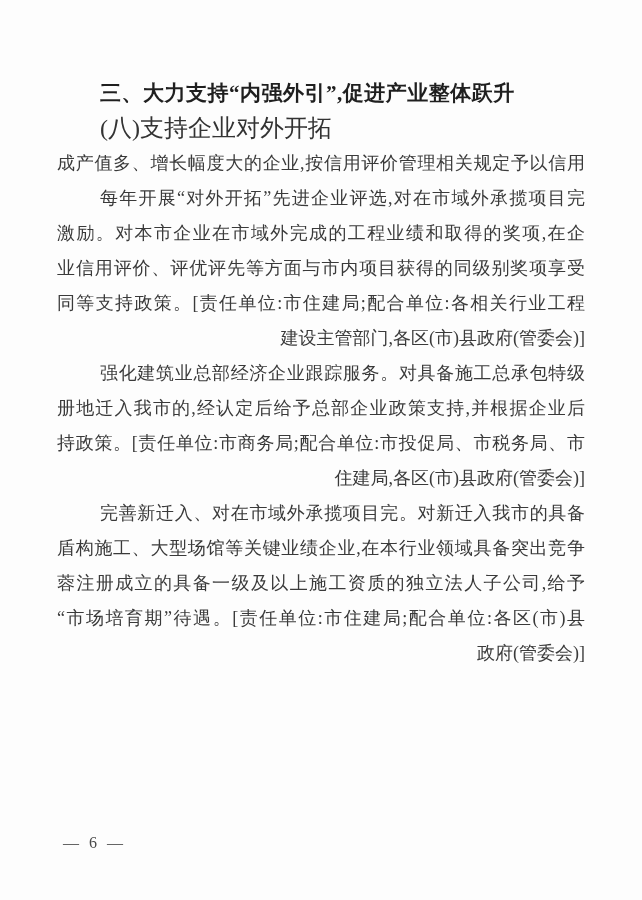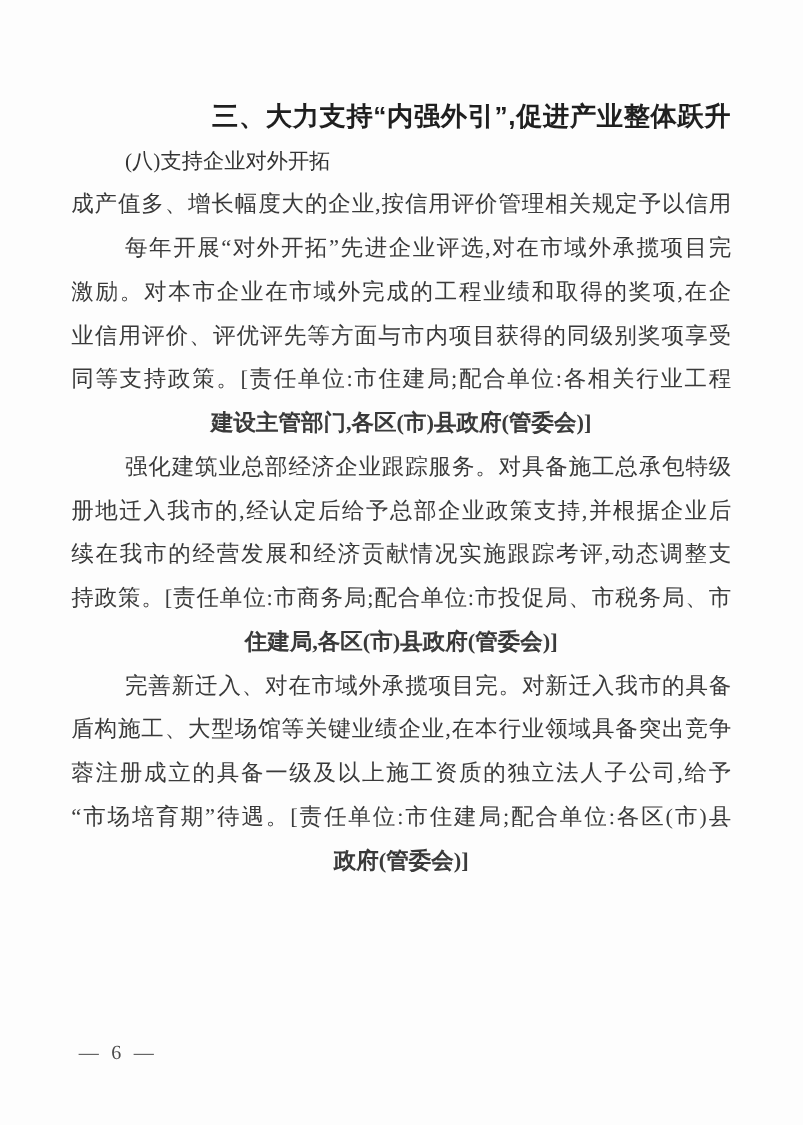--- a/index.html
+++ b/index.html
@@ -32,35 +32,33 @@
     text-align:justify;
     text-align-last:justify;
     text-justify:inter-character;
   }
   .line.mid{
     text-align:justify;
     text-align-last:justify;
     text-justify:inter-character;
   }
   .line.last{
-    text-align:center;
-    font-weight:bold;
+    text-align:right;
   }
   .line.heading{
     padding-left:43px;
-    font-family:Liberation Sans, sans-serif;
+    font-family:Liberation Serif, serif;
     font-weight:bold;
     font-size:21px;
     color:#1f1f1f;
     letter-spacing:0.5px;
-    text-align:right;
   }
   .line.sub{
     padding-left:43px;
-    font-size:17px;
+    font-size:24px;
     color:#333333;
   }
   .page-number{
     position:absolute;
     left:63px; top:834px;
     font-size:16px;
     letter-spacing:3px;
     color:#4a4a4a;
   }
 </style>
@@ -77,21 +75,20 @@
     <div class="line mid">成产值多、增长幅度大的企业,按信用评价管理相关规定予以信用</div>
     <div class="line first">每年开展“对外开拓”先进企业评选,对在市域外承揽项目完</div>
     <div class="line mid">激励。对本市企业在市域外完成的工程业绩和取得的奖项,在企</div>
     <div class="line mid">业信用评价、评优评先等方面与市内项目获得的同级别奖项享受</div>
     <div class="line mid">同等支持政策。[责任单位:市住建局;配合单位:各相关行业工程</div>
     <div class="line last">建设主管部门,各区(市)县政府(管委会)]</div>
 
 
     <div class="line first">强化建筑业总部经济企业跟踪服务。对具备施工总承包特级</div>
     <div class="line mid">册地迁入我市的,经认定后给予总部企业政策支持,并根据企业后</div>
-    <div class="line mid">续在我市的经营发展和经济贡献情况实施跟踪考评,动态调整支</div>
     <div class="line mid">持政策。[责任单位:市商务局;配合单位:市投促局、市税务局、市</div>
     <div class="line last">住建局,各区(市)县政府(管委会)]</div>
 
     <div class="line first">完善新迁入、对在市域外承揽项目完。对新迁入我市的具备</div>
     <div class="line mid">盾构施工、大型场馆等关键业绩企业,在本行业领域具备突出竞争</div>
     <div class="line mid">蓉注册成立的具备一级及以上施工资质的独立法人子公司,给予</div>
     <div class="line mid">“市场培育期”待遇。[责任单位:市住建局;配合单位:各区(市)县</div>
     <div class="line last">政府(管委会)]</div>
 
 

